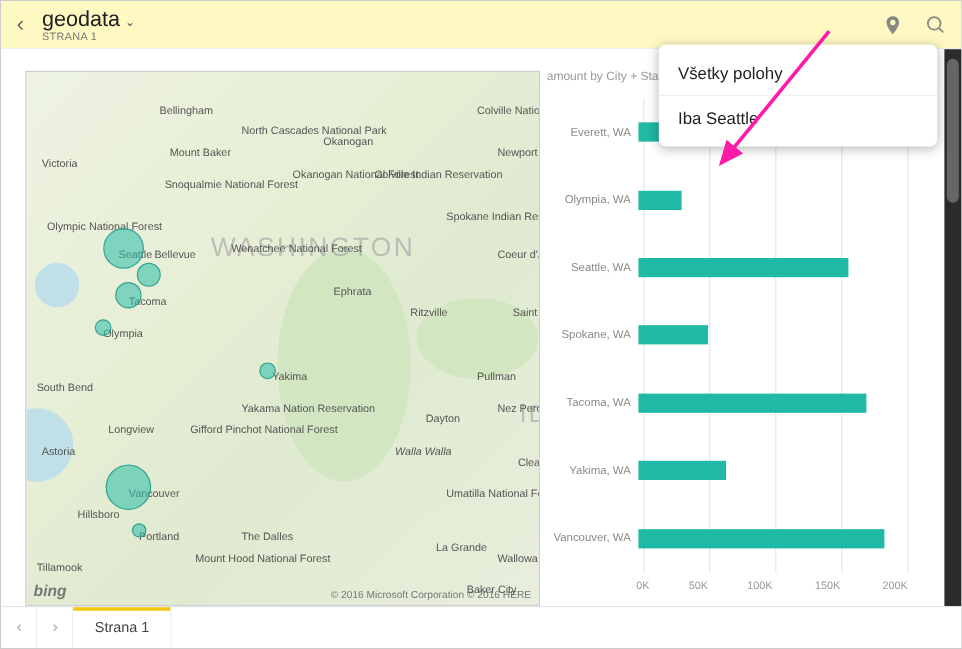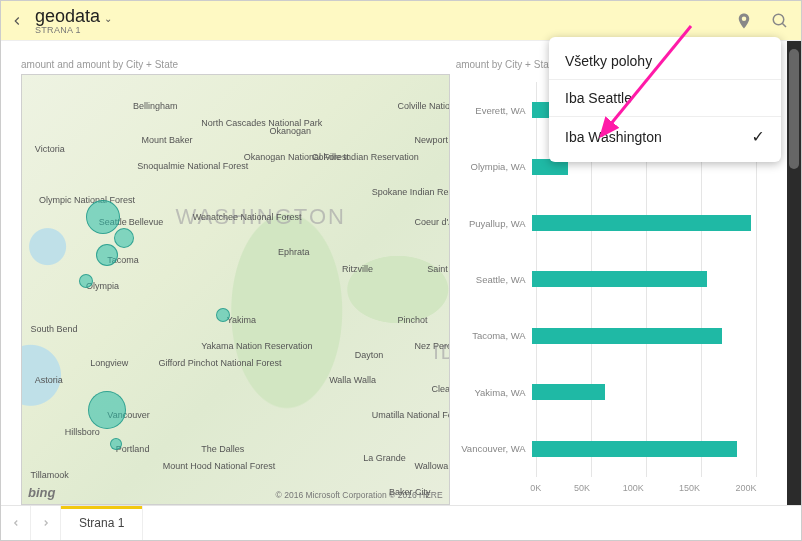--- a/index.html
+++ b/index.html
@@ -97,41 +97,36 @@
     </div>
   </div>
 
   <div class="dropdown">
     <div class="dd-item">
       <span>Všetky polohy</span>
     </div>
     <div class="dd-item">
       <span>Iba Seattle</span>
     </div>
-    <div class="dd-item">
-      <span>Iba Washington</span>
-      <span class="dd-check">✓</span>
-    </div>
   </div>
 
   <div class="arrow-wrap">
     <svg width="120" height="130" viewBox="0 0 120 130">
       <defs>
           <marker id="ah" markerWidth="8" markerHeight="8" refX="6" refY="3" orient="auto">
             <path d="M0,0 L7,3 L0,6 Z" fill="#ff1aa8"></path>
           </marker>
         </defs>
       <line x1="110" y1="5" x2="20" y2="115" stroke="#ff1aa8" stroke-width="3" marker-end="url(#ah)"></line>
     </svg>
   </div>
 
   <div class="content">
 
     <div class="map-panel">
-      <div class="panel-title">amount and amount by City + State</div>
       <div class="map" id="map">
         <div class="state-label" style="left:36%;top:30%;">WASHINGTON</div>
         <div class="state-label" style="right:-2%;top:62%;font-size:20px;">ID</div>
         <span class="bing">bing</span>
         <span class="attrib">© 2016 Microsoft Corporation  © 2016 HERE</span>
       <span class="map-label" style="left: 26%; top: 6%;">Bellingham</span>
           <span class="map-label" style="left: 3%; top: 16%;">Victoria</span>
           <span class="map-label" style="left: 28%; top: 14%;">Mount Baker</span>
           <span class="map-label" style="left: 27%; top: 20%;">Snoqualmie National Forest</span>
           <span class="map-label" style="left: 42%; top: 10%;">North Cascades National Park</span>
@@ -145,28 +140,28 @@
           <span class="map-label" style="left: 20%; top: 42%;">Tacoma</span>
           <span class="map-label" style="left: 4%; top: 28%;">Olympic National Forest</span>
           <span class="map-label" style="left: 15%; top: 48%;">Olympia</span>
           <span class="map-label" style="left: 40%; top: 32%;">Wenatchee National Forest</span>
           <span class="map-label" style="left: 60%; top: 40%;">Ephrata</span>
           <span class="map-label" style="left: 75%; top: 44%; text-align: center;">Ritzville</span>
           <span class="map-label" style="left: 92%; top: 33%;">Coeur d'Alene National Forest</span>
           <span class="map-label" style="left: 95%; top: 44%;">Saint Joe National Forest</span>
           <span class="map-label" style="left: 82%; top: 26%;">Spokane Indian Reservation</span>
           <span class="map-label" style="left: 48%; top: 56%;">Yakima</span>
-          <span class="map-label" style="left: 88%; top: 56%;">Pinchot</span>
+          <span class="map-label" style="left: 88%; top: 56%;">Pullman</span>
           <span class="map-label" style="left: 2%; top: 58%;">South Bend</span>
           <span class="map-label" style="left: 16%; top: 66%;">Longview</span>
           <span class="map-label" style="left: 3%; top: 70%;">Astoria</span>
           <span class="map-label" style="left: 32%; top: 66%;">Gifford Pinchot National Forest</span>
           <span class="map-label" style="left: 42%; top: 62%;">Yakama Nation Reservation</span>
           <span class="map-label" style="left: 78%; top: 64%;">Dayton</span>
-          <span class="map-label" style="left: 72%; top: 70%;">Walla Walla</span>
+          <span class="map-label" style="left: 72%; top: 70%; font-style: italic;">Walla Walla</span>
           <span class="map-label" style="left: 92%; top: 62%;">Nez Perce Indian Reservation</span>
           <span class="map-label" style="left: 82%; top: 78%;">Umatilla National Forest</span>
           <span class="map-label" style="left: 20%; top: 78%;">Vancouver</span>
           <span class="map-label" style="left: 10%; top: 82%;">Hillsboro</span>
           <span class="map-label" style="left: 22%; top: 86%;">Portland</span>
           <span class="map-label" style="left: 42%; top: 86%;">The Dalles</span>
           <span class="map-label" style="left: 33%; top: 90%;">Mount Hood National Forest</span>
           <span class="map-label" style="left: 2%; top: 92%;">Tillamook</span>
           <span class="map-label" style="left: 80%; top: 88%;">La Grande</span>
           <span class="map-label" style="left: 96%; top: 72%;">Clearwater</span>
@@ -195,26 +190,26 @@
         <div class="rows" id="rows">
             <div class="row">
               <div class="row-label">Everett, WA</div>
               <div class="bar" style="width: 14.2857%; background: rgb(31, 185, 165);"></div>
             </div>
             <div class="row">
               <div class="row-label">Olympia, WA</div>
               <div class="bar" style="width: 11.9048%; background: rgb(31, 185, 165);"></div>
             </div>
             <div class="row">
-              <div class="row-label">Puyallup, WA</div>
-              <div class="bar" style="width: 71.4286%; background: rgb(31, 185, 165);"></div>
-            </div>
-            <div class="row">
               <div class="row-label">Seattle, WA</div>
               <div class="bar" style="width: 57.1429%; background: rgb(31, 185, 165);"></div>
+            </div>
+            <div class="row">
+              <div class="row-label">Spokane, WA</div>
+              <div class="bar" style="width: 19.0476%; background: rgb(31, 185, 165);"></div>
             </div>
             <div class="row">
               <div class="row-label">Tacoma, WA</div>
               <div class="bar" style="width: 61.9048%; background: rgb(31, 185, 165);"></div>
             </div>
             <div class="row">
               <div class="row-label">Yakima, WA</div>
               <div class="bar" style="width: 23.8095%; background: rgb(31, 185, 165);"></div>
             </div>
             <div class="row">

